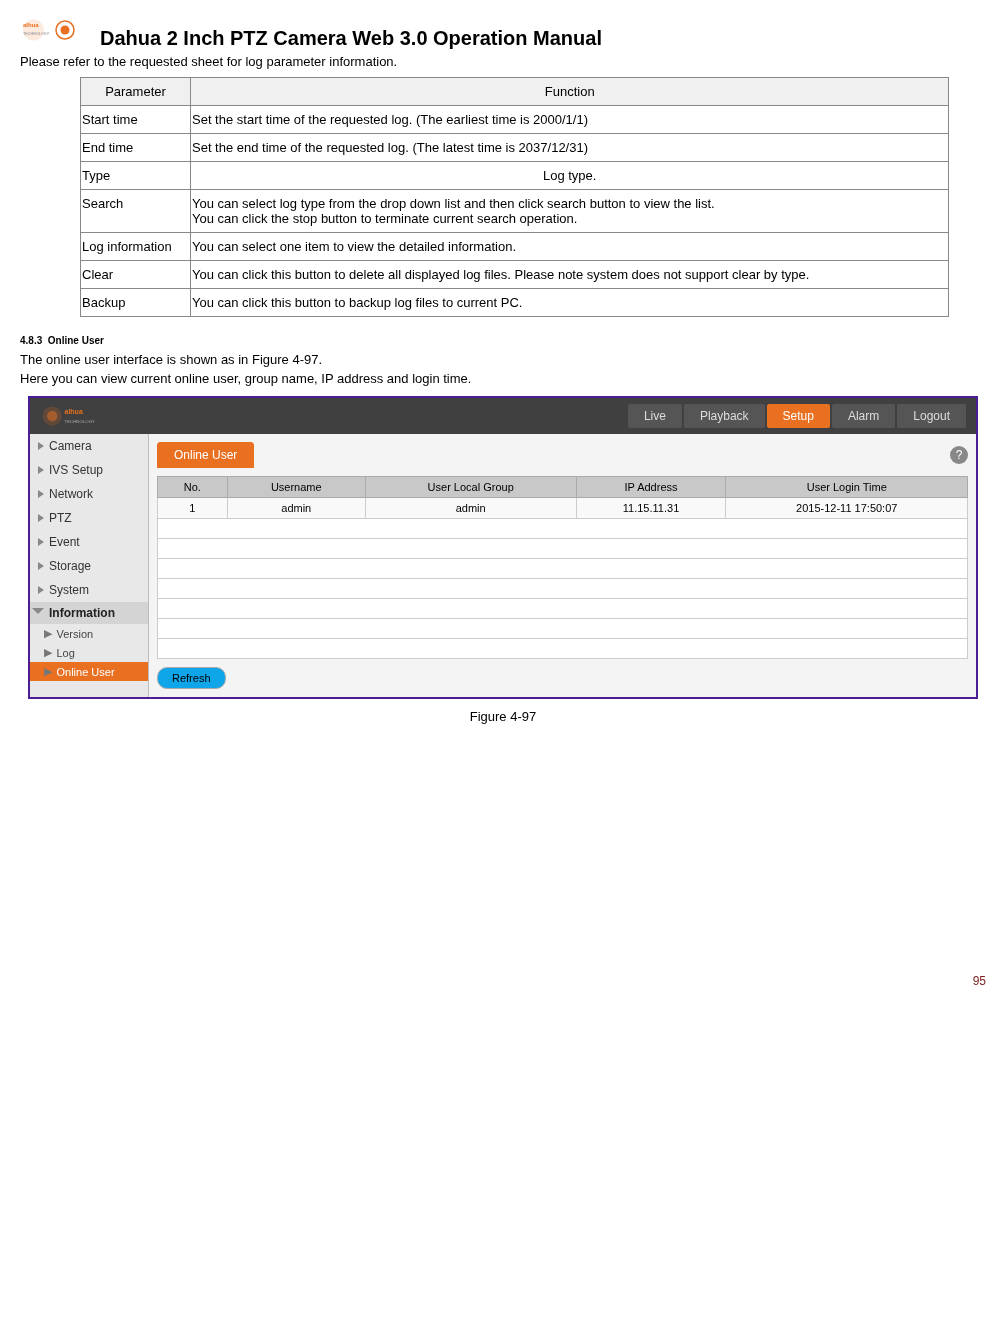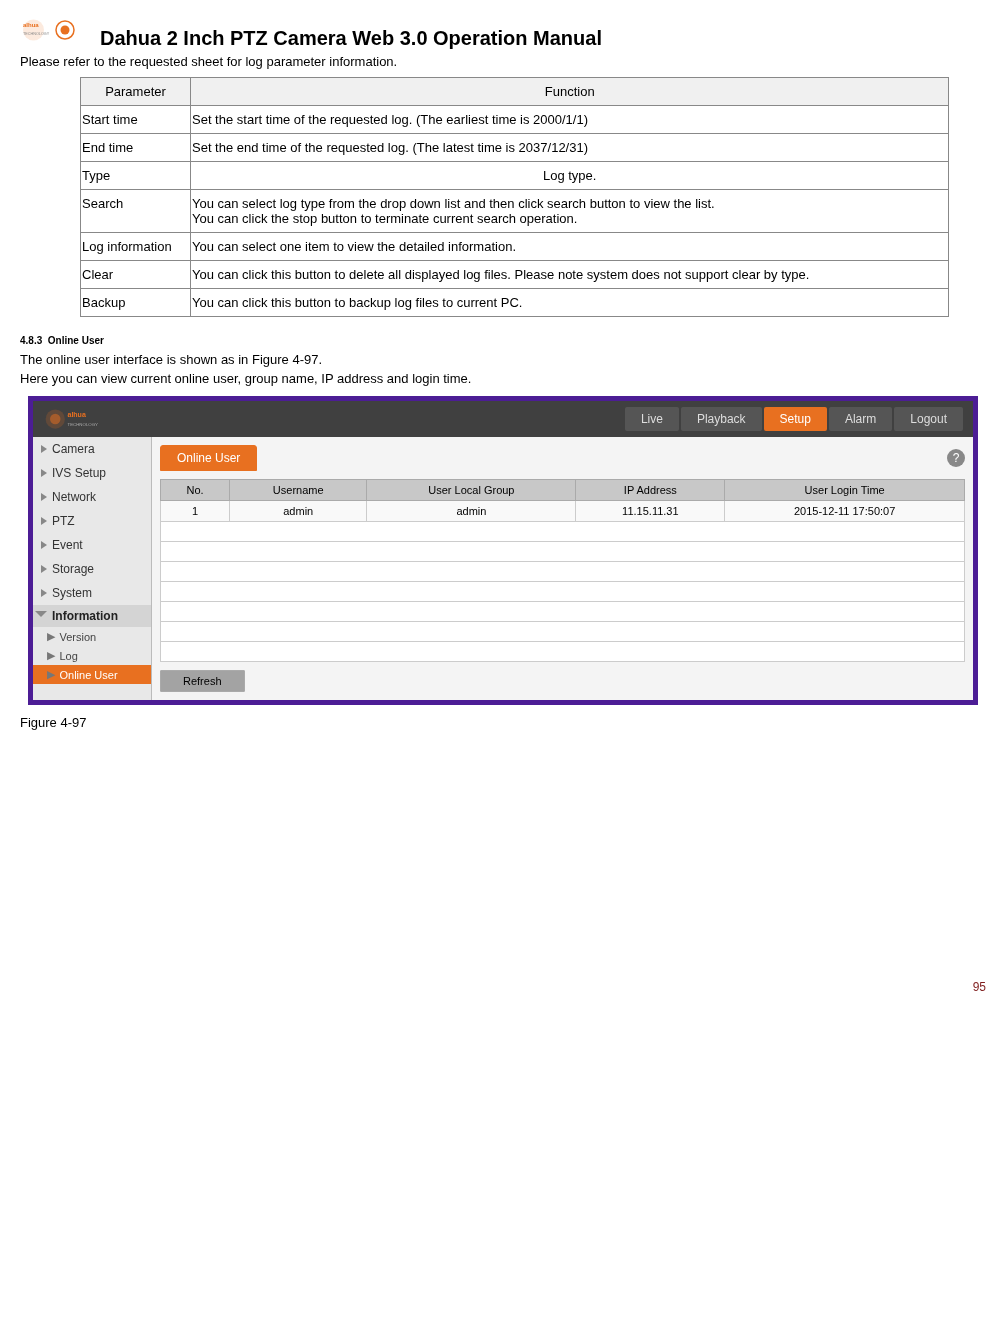--- a/index.html
+++ b/index.html
@@ -73,21 +73,21 @@
     }
     .section-desc {
       font-size: 13px;
       margin-bottom: 4px;
     }
 
     
     .cam-ui {
       width: 950px;
       margin: 10px auto 10px auto;
-      border: 5px solid #4c1d95;
+      border: 2px solid #4c1d95;
       background: #d0d0d0;
       font-size: 12px;
     }
 
     
     .cam-topbar {
       background: #404040;
       display: flex;
       align-items: center;
       padding: 0 10px;
@@ -224,45 +224,45 @@
     .online-user-table .data-row td {
       background: #f9f9f9;
     }
     .online-user-table .empty-row td {
       height: 20px;
       background: #fff;
     }
 
     
     .refresh-btn {
-      background: #a3a3a3;
+      background: #0ea5e9;
       border: 1px solid #aaa;
-      padding: 4px 22px;
+      padding: 4px 14px;
       font-size: 11px;
       cursor: pointer;
-      border-radius: 1px;
+      border-radius: 10px;
     }
 
     
     .help-icon {
       float: right;
       width: 18px;
       height: 18px;
       border-radius: 50%;
       background: #888;
       color: #fff;
       text-align: center;
       line-height: 18px;
       font-size: 12px;
       cursor: pointer;
     }
 
     
     .figure-caption {
-      text-align: left;
+      text-align: center;
       font-size: 13px;
       margin-top: 10px;
       margin-bottom: 20px;
     }
 
     
     .page-number {
       text-align: right;
       font-size: 12px;
       margin-top: 30px;

